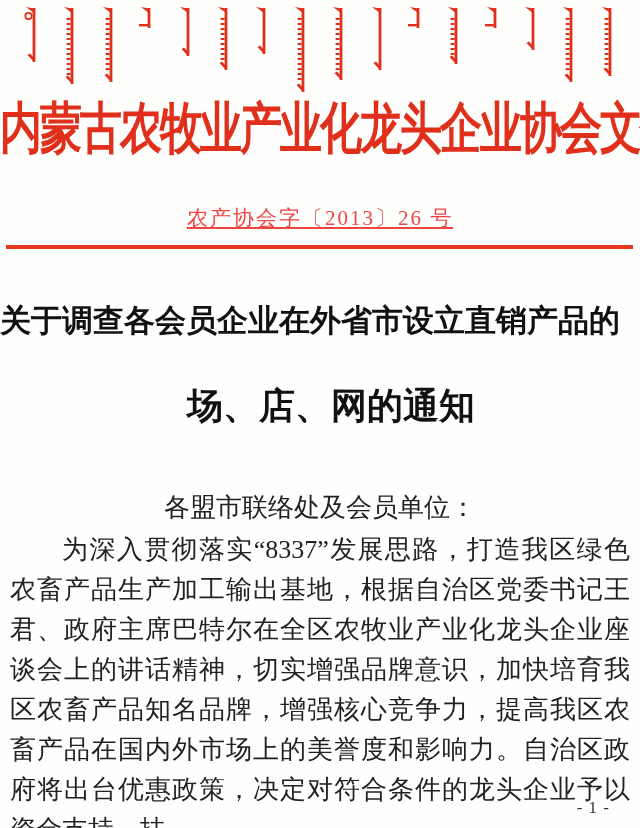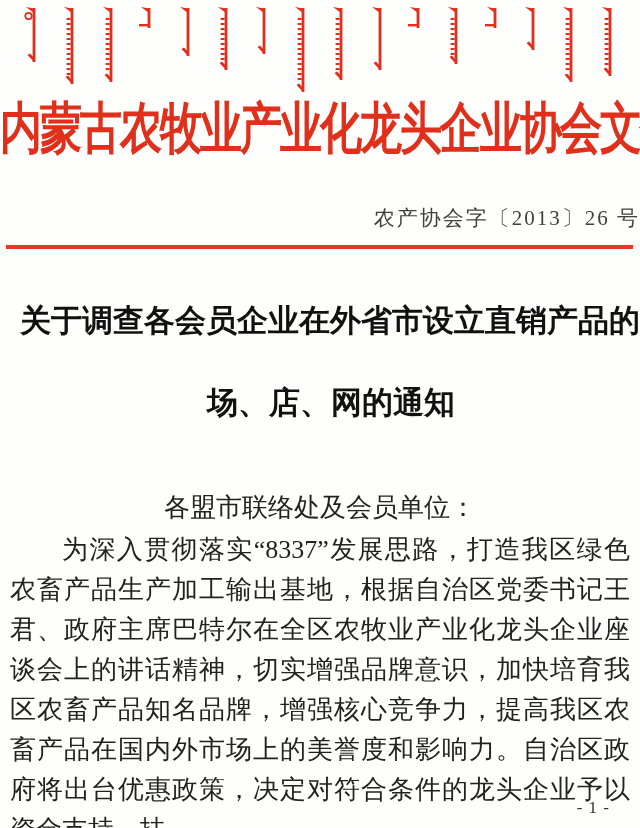--- a/index.html
+++ b/index.html
@@ -17,35 +17,35 @@
   }
   .org-banner {
     position: absolute; top: 92px; left: 0; right: 0;
     text-align: center; white-space: nowrap;
     font-size: 42px; font-weight: bold; letter-spacing: -2px;
     color: #e0301c;
     transform: scaleY(1.32); transform-origin: top center;
   }
   .doc-number {
     position: absolute; top: 204px; left: 0; right: 0;
-    text-align: right;
-    font-size: 21px; letter-spacing: 2px; color: #404040;
+    text-align: center;
+    font-size: 21px; letter-spacing: 2px; color: #ef4444; text-decoration: underline;
   }
   .red-rule {
     position: absolute; top: 245px; left: 6px; right: 7px; height: 4px;
     background: #e8391f;
   }
   .doc-title-line1 {
     position: absolute; top: 300px; left: 0; right: 0;
-    text-align: right; font-size: 31px; font-weight: bold; color: #111;
+    text-align: left; font-size: 31px; font-weight: bold; color: #111;
     white-space: nowrap;
   }
   .doc-title-line2 {
     position: absolute; top: 382px; left: 0; right: 12px;
-    text-align: center; font-size: 31px; font-weight: bold; color: #111; padding-left: 34px;
+    text-align: center; font-size: 36px; font-weight: bold; color: #111; padding-left: 34px;
   }
   .body-block {
     position: absolute; top: 488px; left: 10px; right: 10px;
     font-size: 26px; line-height: 40px; color: #222;
   }
   .salutation { text-align: center; }
   .paragraph { text-indent: 2em; text-align: justify; margin-top: 2px; }
   .page-number {
     position: absolute; bottom: 10px; right: 30px;
     font-size: 17px; letter-spacing: 1px; color: #333;

